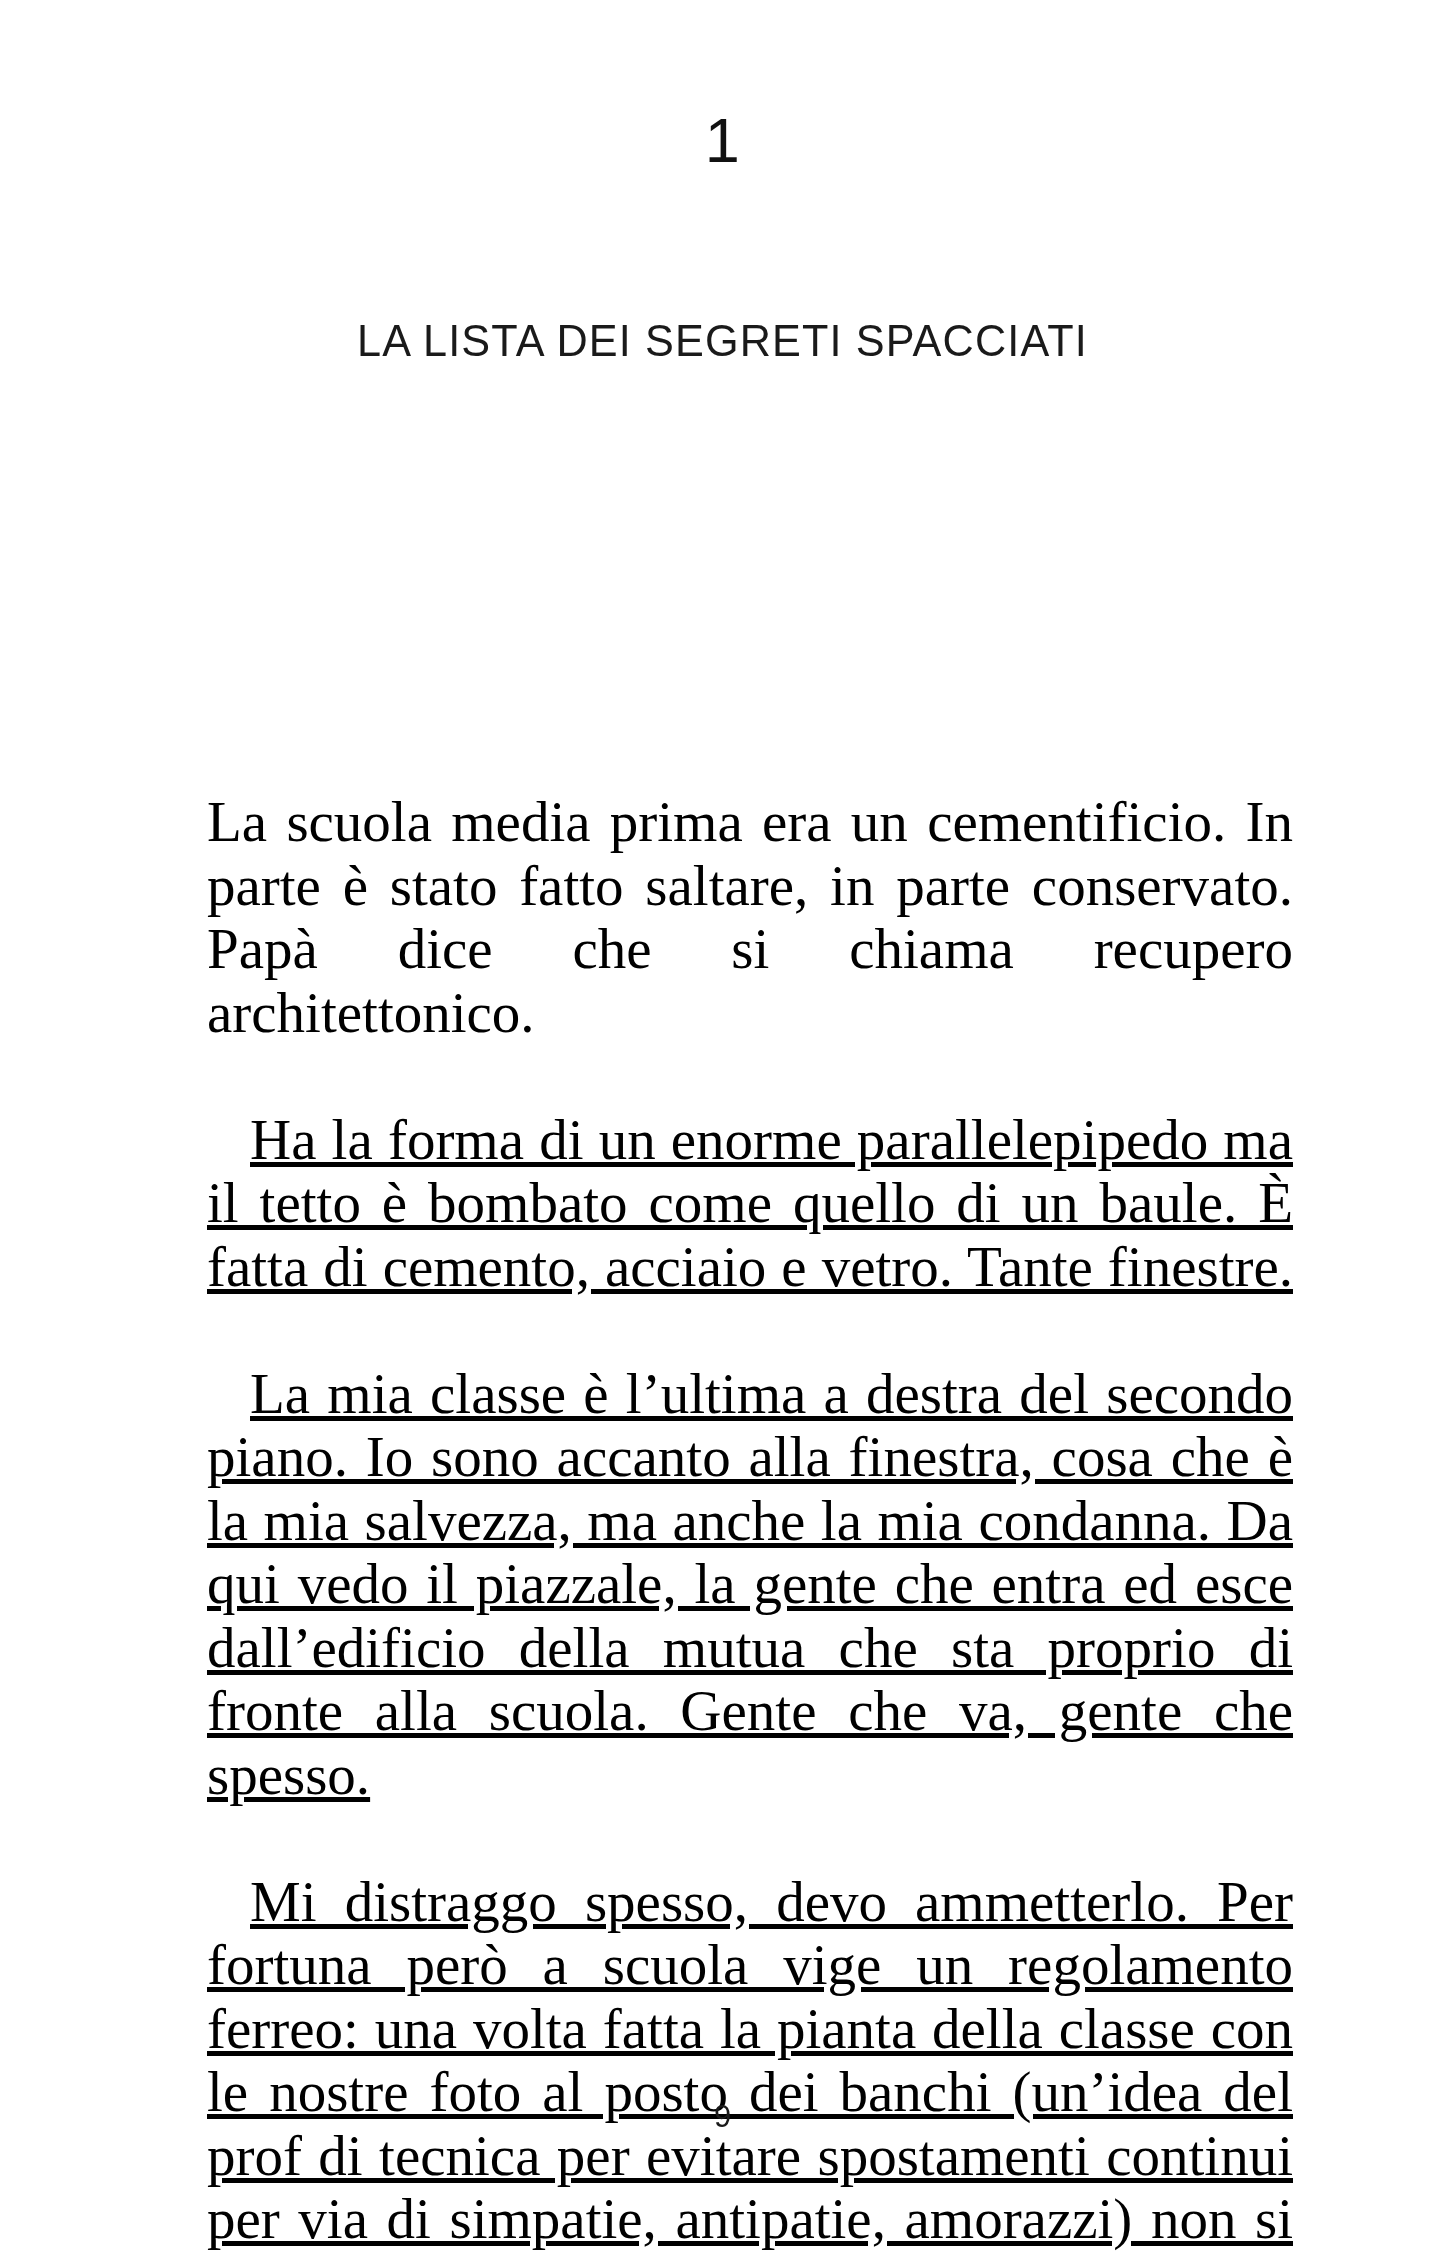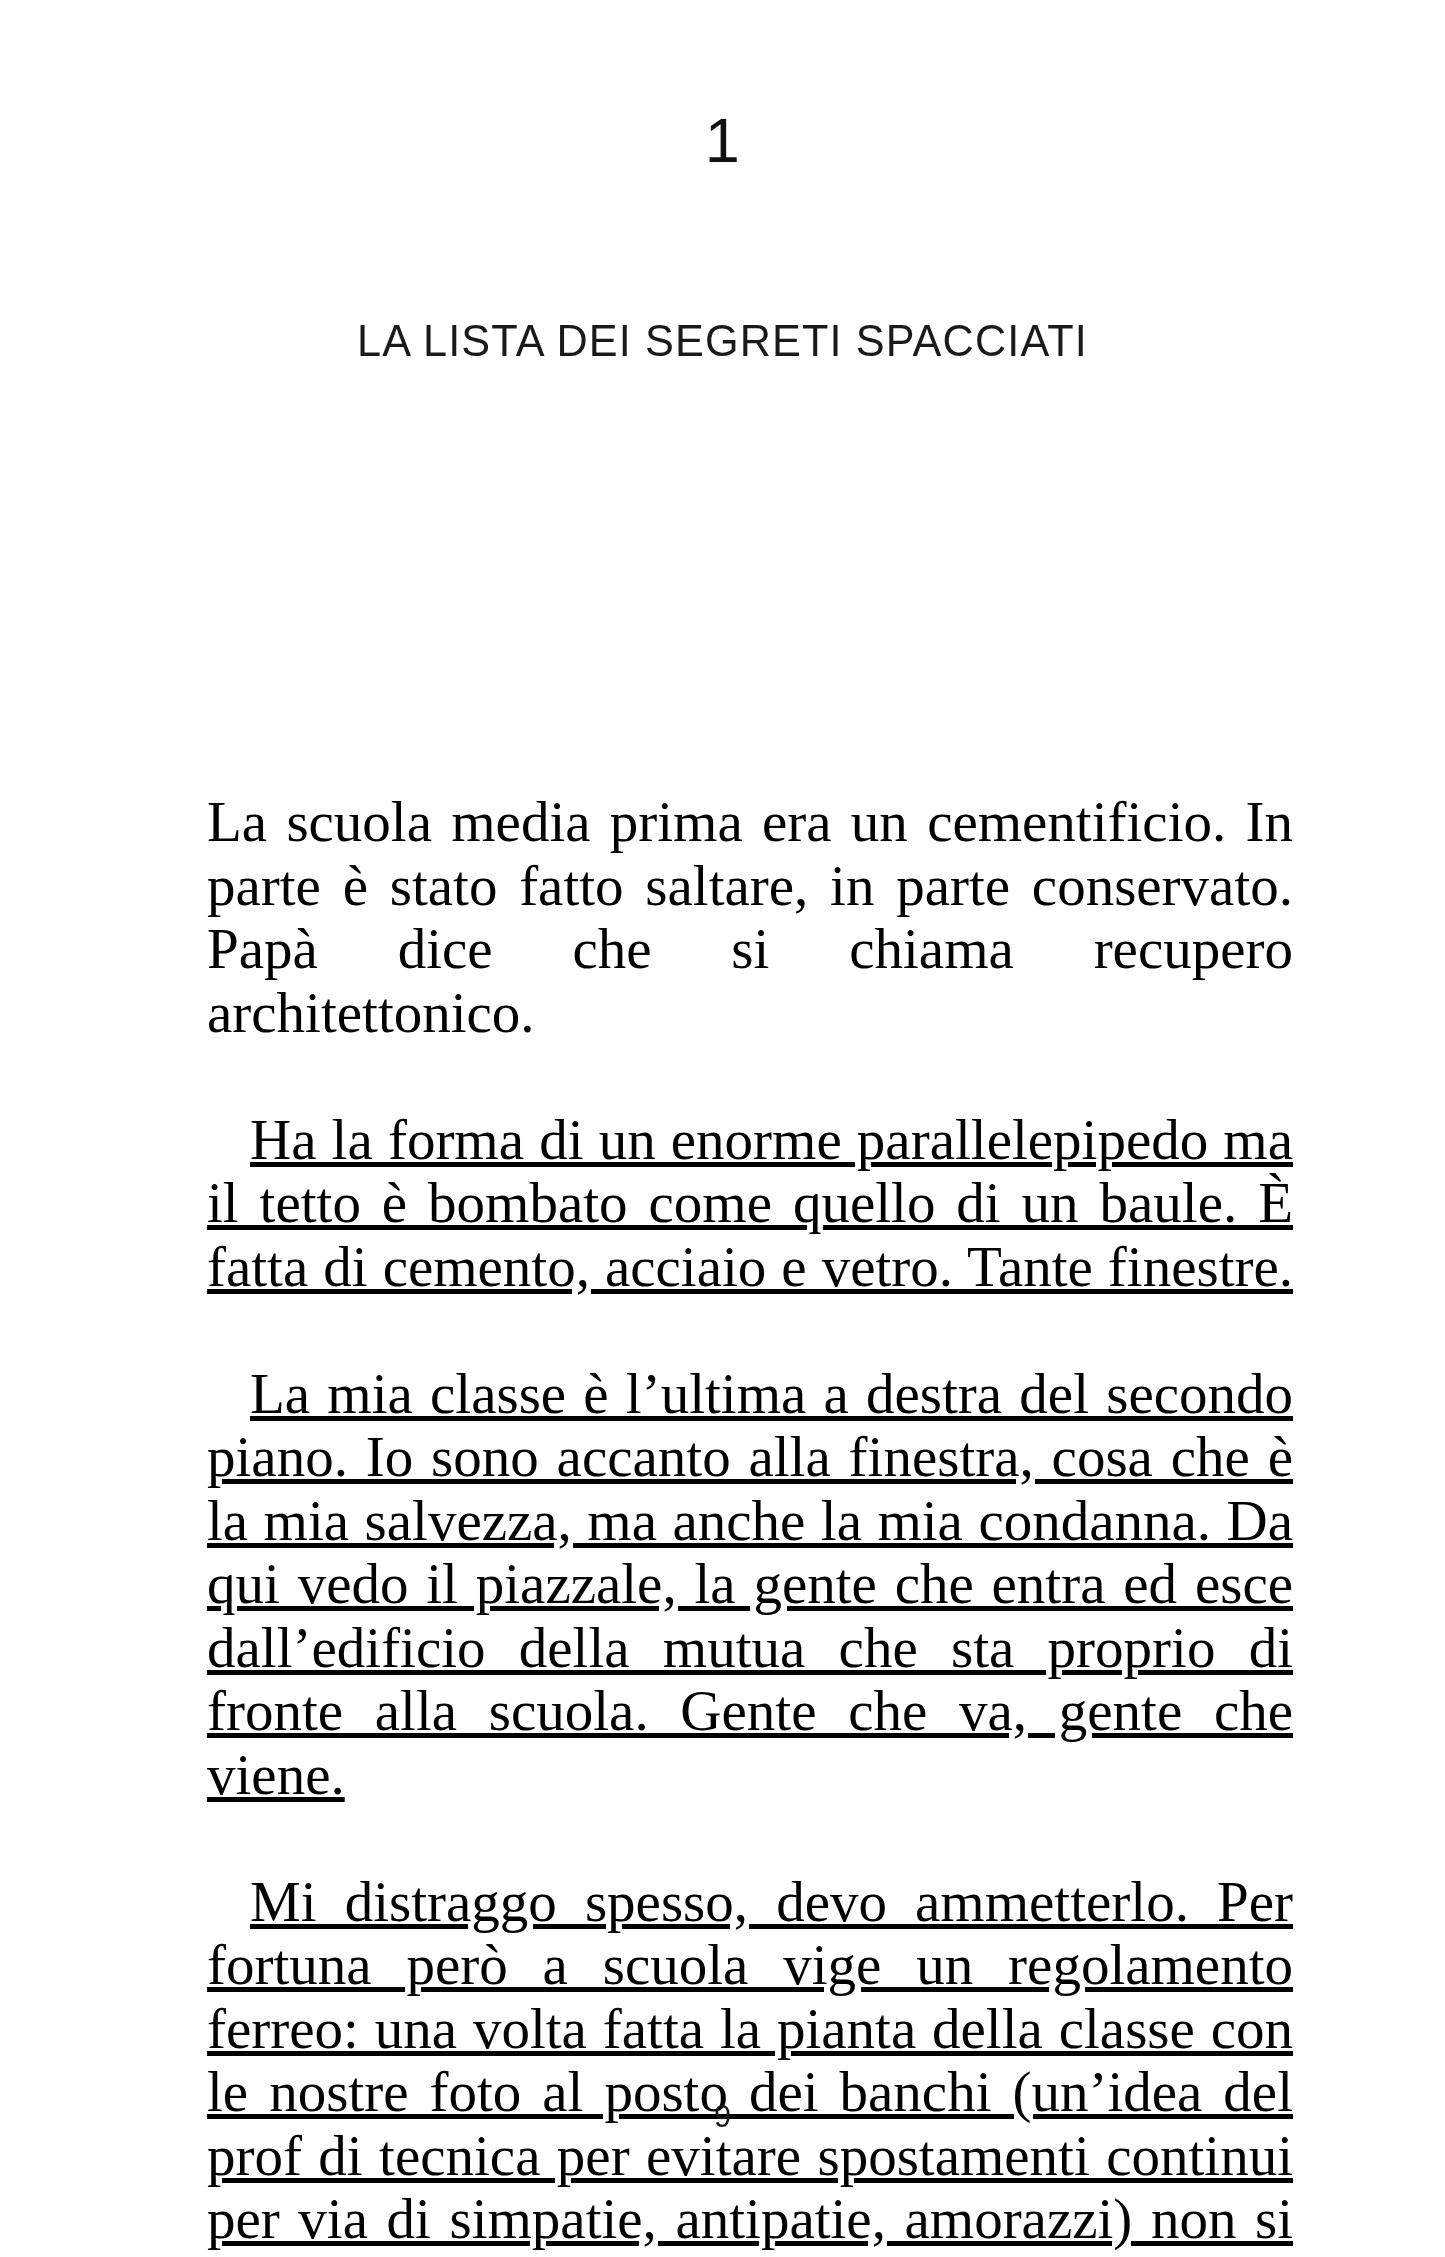--- a/index.html
+++ b/index.html
@@ -112,19 +112,19 @@
 
 <div class="page">
 
   <div class="chapter-number">1</div>
 
   <div class="chapter-title">LA LISTA DEI SEGRETI SPACCIATI</div>
 
   <div class="body-text">
     <p>La scuola media prima era un cementificio. In parte è stato fatto saltare, in parte conservato. Papà dice che si chiama recupero architettonico.</p>
     <p class="indent">Ha la forma di un enorme parallelepipedo ma il tetto è bombato come quello di un baule. È fatta di cemento, acciaio e vetro. Tante finestre.</p>
-    <p class="indent">La mia classe è l’ultima a destra del secondo piano. Io sono accanto alla finestra, cosa che è la mia salvezza, ma anche la mia condanna. Da qui vedo il piazzale, la gente che entra ed esce dall’edificio della mutua che sta proprio di fronte alla scuola. Gente che va, gente che viene.</p>
+    <p class="indent">La mia classe è l’ultima a destra del secondo piano. Io sono accanto alla finestra, cosa che è la mia salvezza, ma anche la mia condanna. Da qui vedo il piazzale, la gente che entra ed esce dall’edificio della mutua che sta proprio di fronte alla scuola. Gente che va, gente che spesso.</p>
     <p class="indent">Mi distraggo spesso, devo ammetterlo. Per fortuna però a scuola vige un regolamento ferreo: una volta fatta la pianta della classe con le nostre foto al posto dei banchi (un’idea del prof di tecnica per evitare spostamenti continui per via di simpatie, antipatie, amorazzi) non si può più cambiare. Proposta accettata all’unanimità da tutti i professori e messa a verbale.</p>
   </div>
 
   <div class="folio">9</div>
 
 </div>
 
 </body></html>

